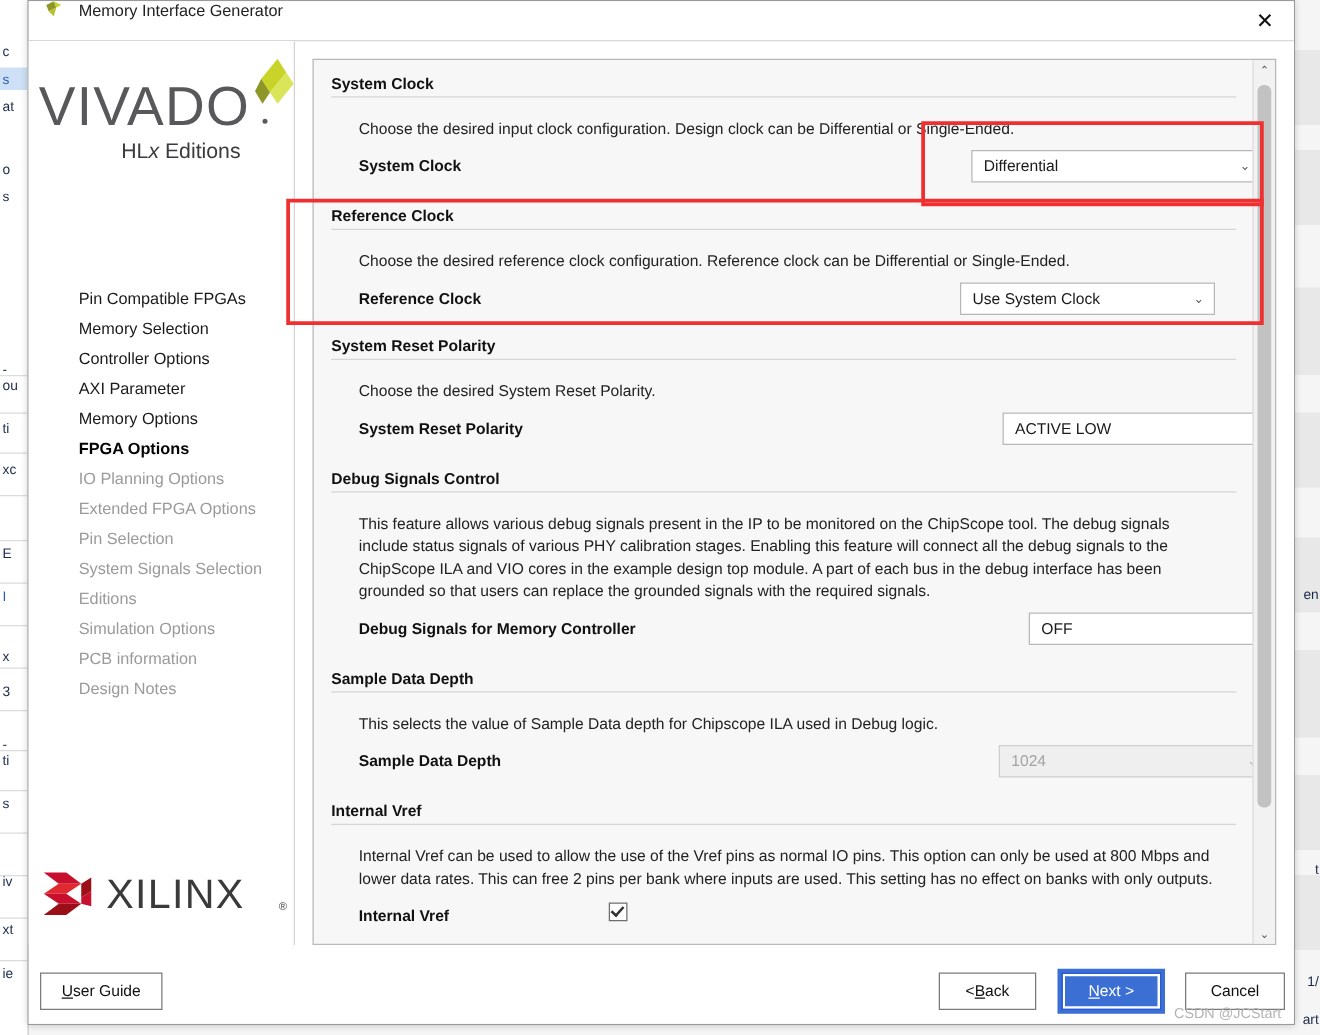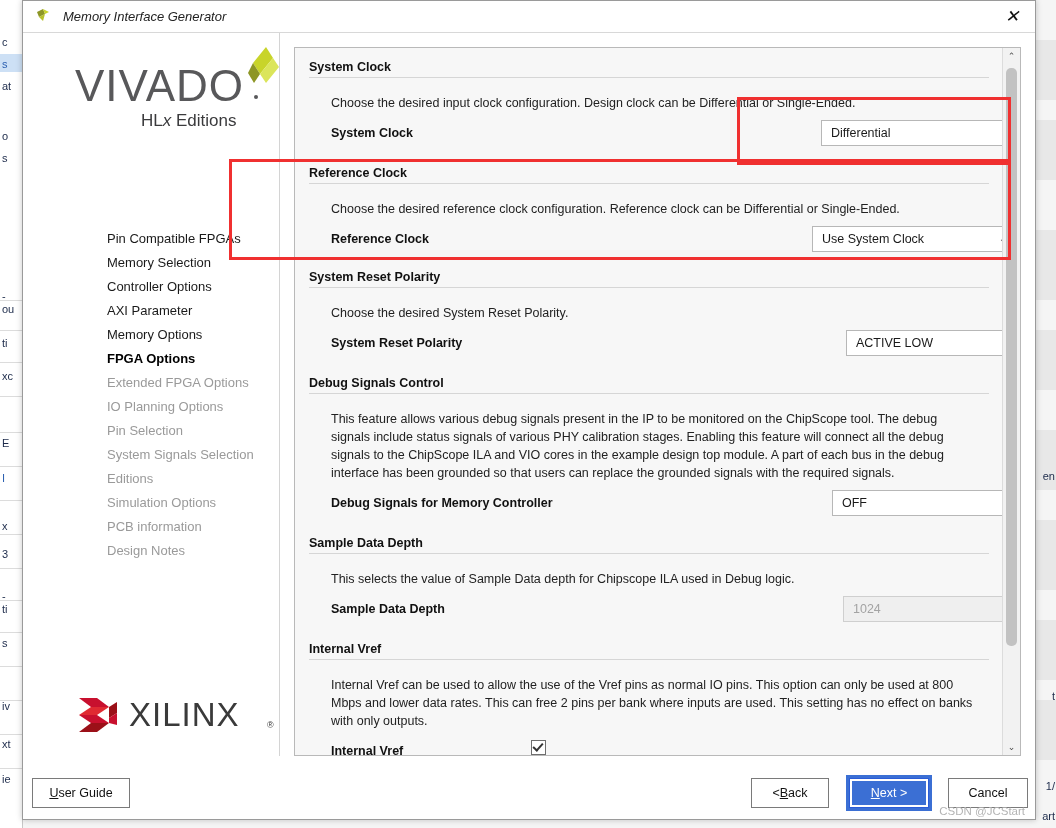--- a/index.html
+++ b/index.html
@@ -21,31 +21,31 @@
   .bgr-band{position:absolute;right:0;width:26px;background:#e8e8e8;}
 
   
   #dialog{
     position:absolute;left:22px;top:0;width:1012px;height:818px;
     background:#ffffff;border:1px solid #9a9a9a;
     box-shadow:0 0 6px rgba(0,0,0,.22);
     display:flex;flex-direction:column;
   }
   #titlebar{height:31px;flex:0 0 31px;background:#ffffff;border-bottom:1px solid #d8d8d8;
-    display:flex;align-items:center;position:relative;font-style:italic;}
+    display:flex;position:relative;}
   #title-icon{width:20px;height:16px;margin-left:12px;margin-right:8px;position:relative;}
   #title-text{font-size:13px;color:#222;}
   #close-btn{position:absolute;right:0;top:0;width:46px;height:30px;display:flex;
     align-items:center;justify-content:center;font-size:17px;color:#111;cursor:pointer;}
 
   #body-area{flex:1;display:flex;min-height:0;background:#ffffff;}
 
   
   #leftpanel{width:212px;flex:0 0 212px;background:#ffffff;border-right:1px solid #d4d4d4;
-    position:relative;display:flex;flex-direction:column;margin-left:44px;}
+    position:relative;display:flex;flex-direction:column;}
   #vivado-logo{position:relative;height:128px;flex:0 0 128px;}
   #vivado-word{position:absolute;left:8px;top:28px;font-size:44px;letter-spacing:1px;color:#58585a;
     font-family:"Liberation Sans", sans-serif;font-weight:300;}
   #vivado-dot{position:absolute;left:187px;top:62px;width:4px;height:4px;background:#58585a;border-radius:50%;}
   #vivado-sub{position:absolute;left:74px;top:78px;font-size:17px;color:#3b3b3d;}
   #vivado-sub i{font-style:italic;}
   .chev{position:absolute;}
   #nav{flex:1;padding-top:66px;}
   .nav-item{height:24px;line-height:24px;padding-left:40px;font-size:13px;color:#1a1a1a;cursor:pointer;}
   .nav-item.current{font-weight:bold;color:#000;}
@@ -182,22 +182,22 @@
         </svg>
       </div>
 
       <div id="nav">
         <div class="nav-item">Pin Compatible FPGAs</div>
         <div class="nav-item">Memory Selection</div>
         <div class="nav-item">Controller Options</div>
         <div class="nav-item">AXI Parameter</div>
         <div class="nav-item">Memory Options</div>
         <div class="nav-item current">FPGA Options</div>
+        <div class="nav-item disabled">IO Planning Options</div>
         <div class="nav-item disabled">Extended FPGA Options</div>
-        <div class="nav-item disabled">IO Planning Options</div>
         <div class="nav-item disabled">Pin Selection</div>
         <div class="nav-item disabled">System Signals Selection</div>
         <div class="nav-item disabled">Editions</div>
         <div class="nav-item disabled">Simulation Options</div>
         <div class="nav-item disabled">PCB information</div>
         <div class="nav-item disabled">Design Notes</div>
       </div>
 
       <div id="xilinx-logo">
         <svg style="position:absolute;left:12px;top:10px;" width="44" height="46" viewBox="0 0 44 46">
@@ -255,21 +255,21 @@
               </div>
             </div>
           </div>
 
           <div class="section">
             <div class="sec-head">Debug Signals Control</div>
             <div class="sec-rule"></div>
             <div class="sec-desc" style="margin-right:18px;">This feature allows various debug signals present in the IP to be monitored on the ChipScope tool. The debug signals include status signals of various PHY calibration stages. Enabling this feature will connect all the debug signals to the ChipScope ILA and VIO cores in the example design top module. A part of each bus in the debug interface has been grounded so that users can replace the grounded signals with the required signals.</div>
             <div class="field-row" style="position:relative;height:27px;margin-bottom:16px;">
               <div class="field-label">Debug Signals for Memory Controller</div>
-              <div class="dd" style="left:501px;width:217px;gap:28px;">
+              <div class="dd" style="left:536px;width:217px;gap:28px;">
                 <span class="val">OFF</span>
                 <span class="arr">⌄</span>
               </div>
             </div>
           </div>
 
           <div class="section">
             <div class="sec-head">Sample Data Depth</div>
             <div class="sec-rule"></div>
             <div class="sec-desc">This selects the value of Sample Data depth for Chipscope ILA used in Debug logic.</div>

